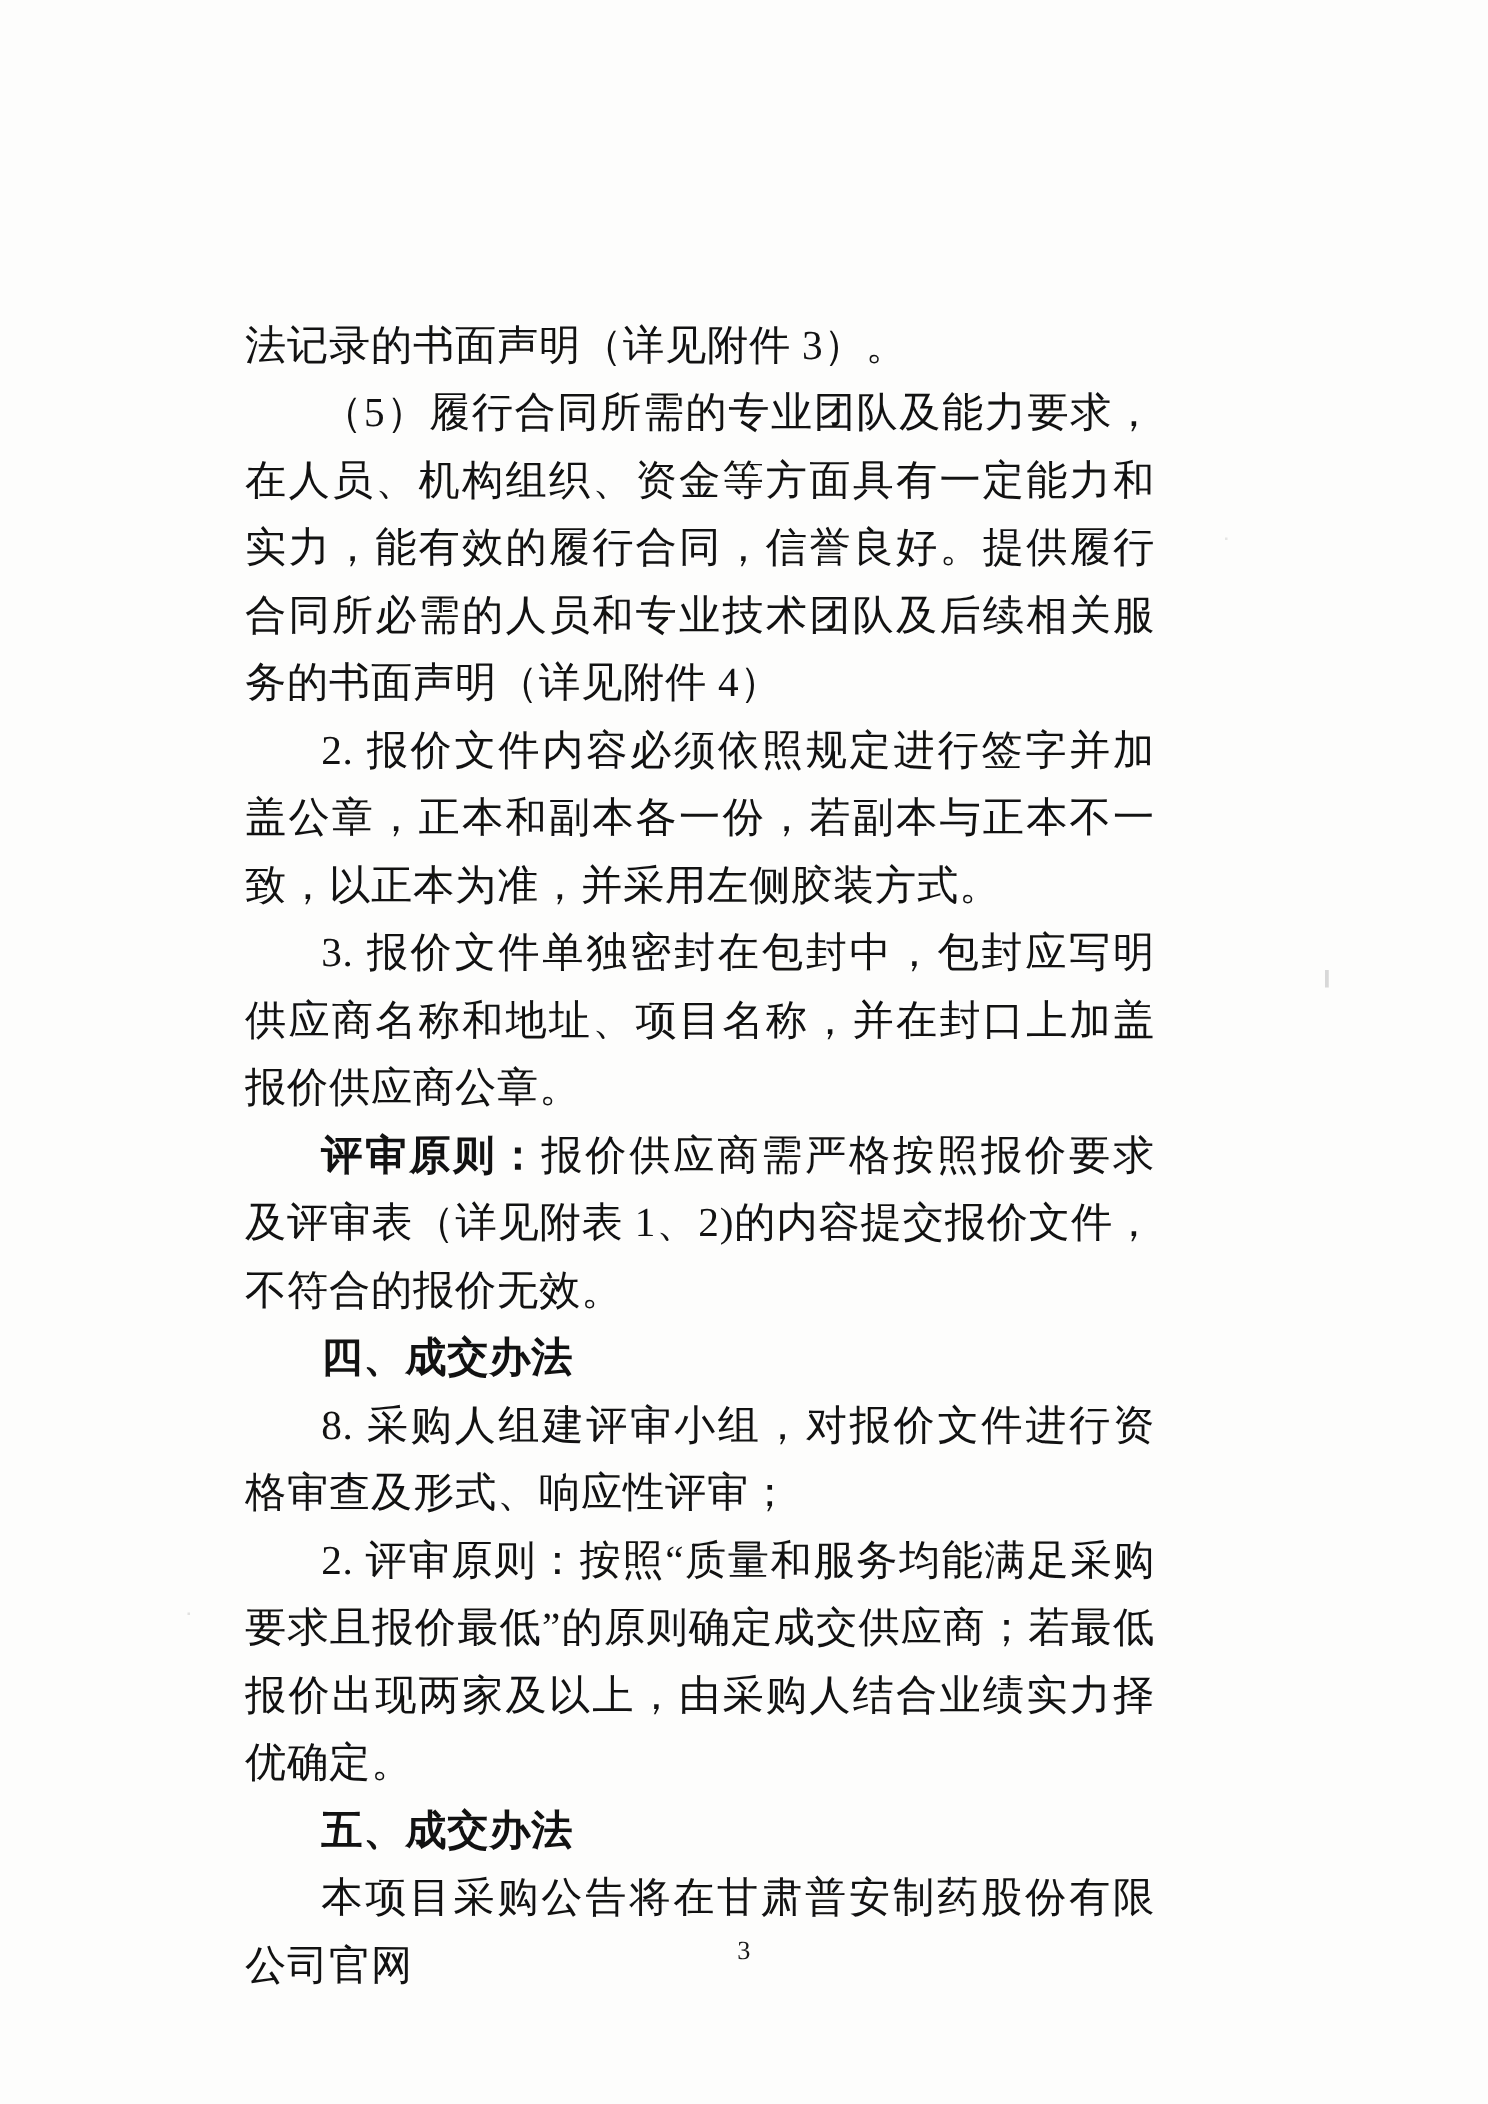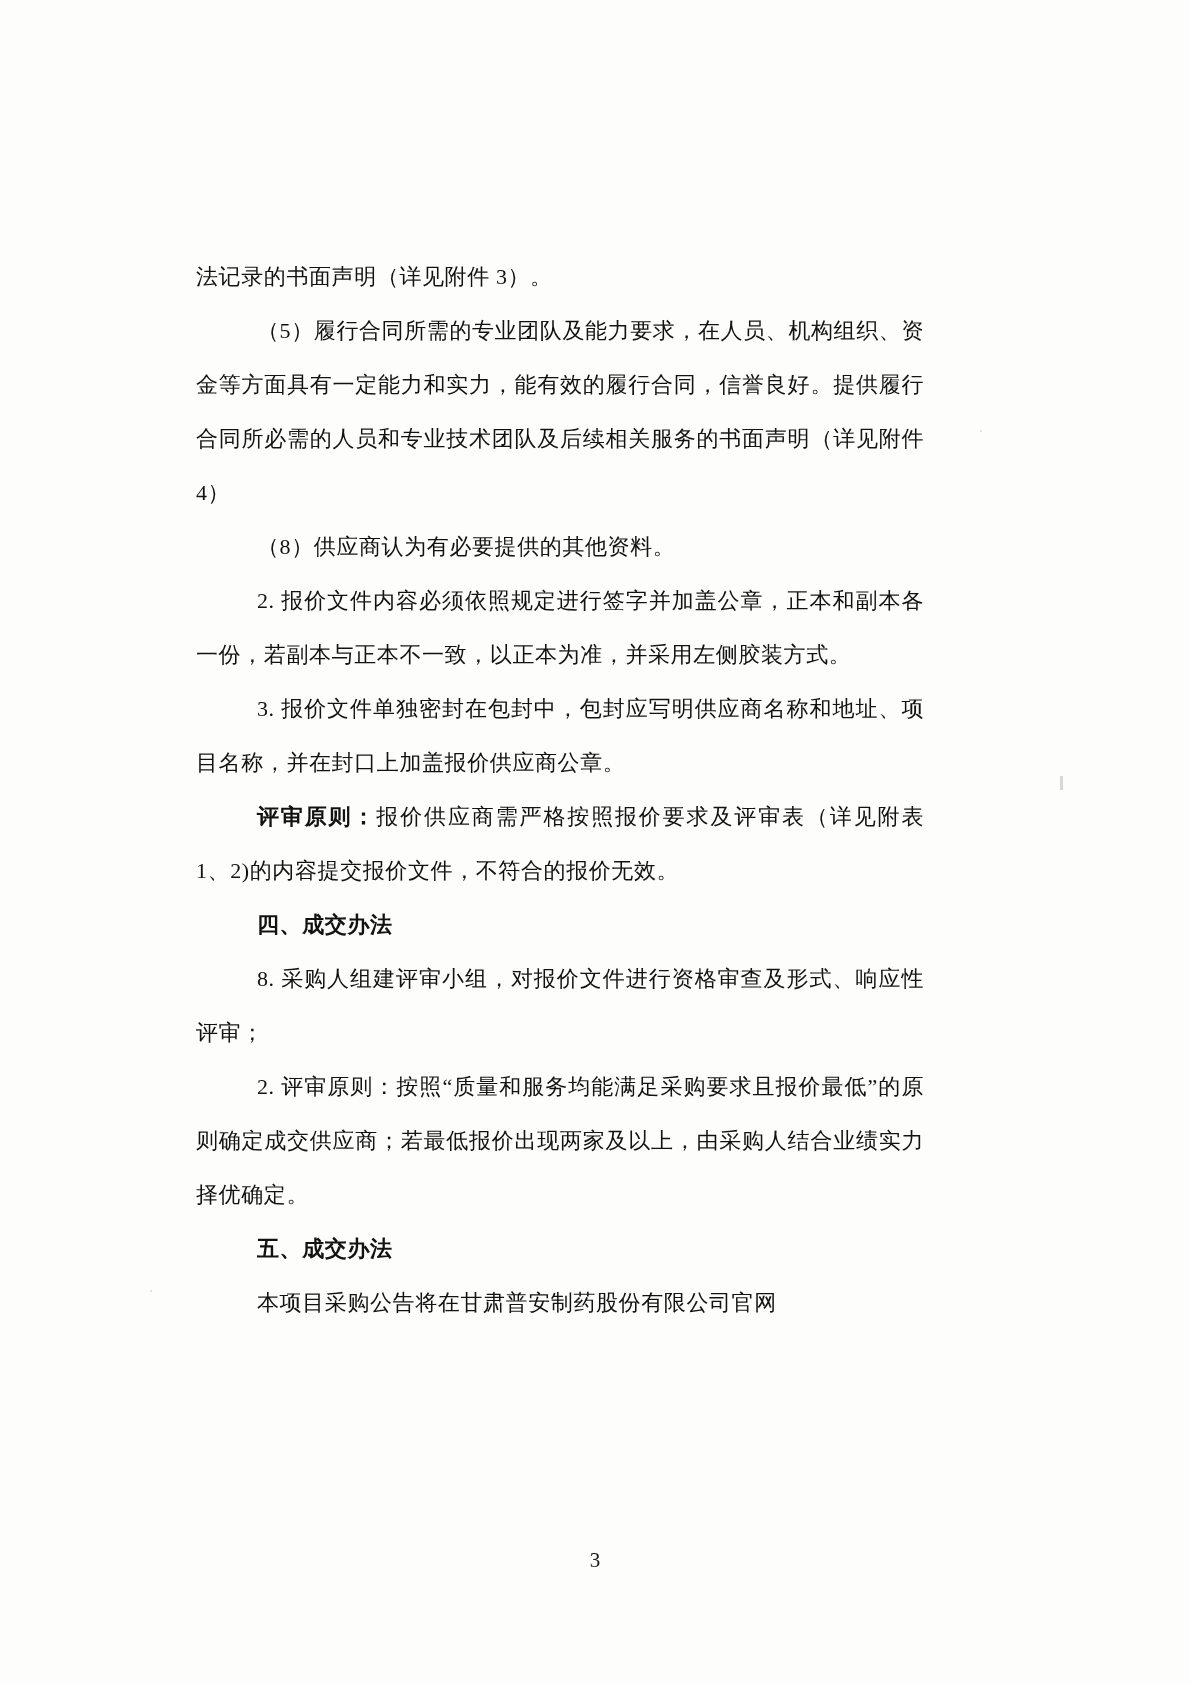--- a/index.html
+++ b/index.html
@@ -24,21 +24,21 @@
     background: #fdfdfc;
   }
   .content {
     position: absolute;
     left: 196px;
     top: 250px;
     width: 728px;
   }
   p.line {
     margin: 0;
-    font-size: 22px;
+    font-size: 33px;
     line-height: 54px;
     letter-spacing: 0.6px;
     text-align: justify;
     text-justify: inter-ideograph;
     white-space: pre-wrap;
     font-family: "Liberation Serif", "DejaVu Serif", serif;
   }
   p.indent {
     text-indent: 61px;
   }
@@ -78,21 +78,20 @@
   <div class="speck speck1"></div>
   <div class="speck speck2"></div>
   <div class="speck speck3"></div>
 
   <div class="content">
 
     <p class="line block">法记录的书面声明（详见附件 3）。</p>
 
     <p class="line indent block">（5）履行合同所需的专业团队及能力要求，在人员、机构组织、资金等方面具有一定能力和实力，能有效的履行合同，信誉良好。提供履行合同所必需的人员和专业技术团队及后续相关服务的书面声明（详见附件 4）</p>
 
-    <p class="line indent block">（8）供应商认为有必要提供的其他资料。</p>
 
     <p class="line indent block">2. 报价文件内容必须依照规定进行签字并加盖公章，正本和副本各一份，若副本与正本不一致，以正本为准，并采用左侧胶装方式。</p>
 
     <p class="line indent block">3. 报价文件单独密封在包封中，包封应写明供应商名称和地址、项目名称，并在封口上加盖报价供应商公章。</p>
 
 
     <p class="line indent block"><span class="bold">评审原则：</span><span>报价供应商需严格按照报价要求及评审表（详见附表 1、2)的内容提交报价文件，不符合的报价无效。</span></p>
 
     <p class="line indent block heading">四、成交办法</p>
 

